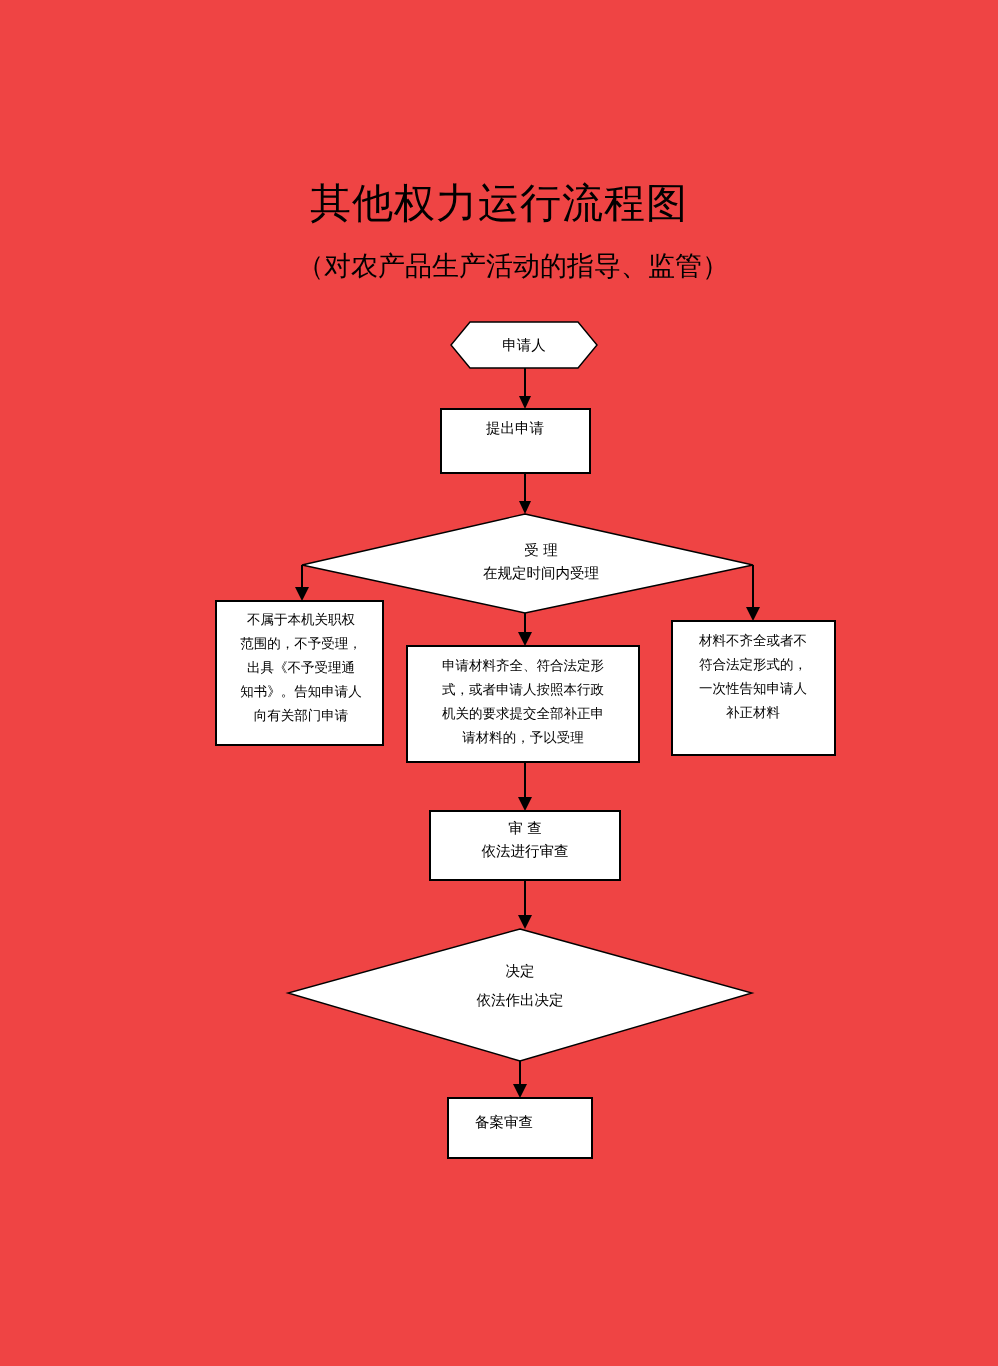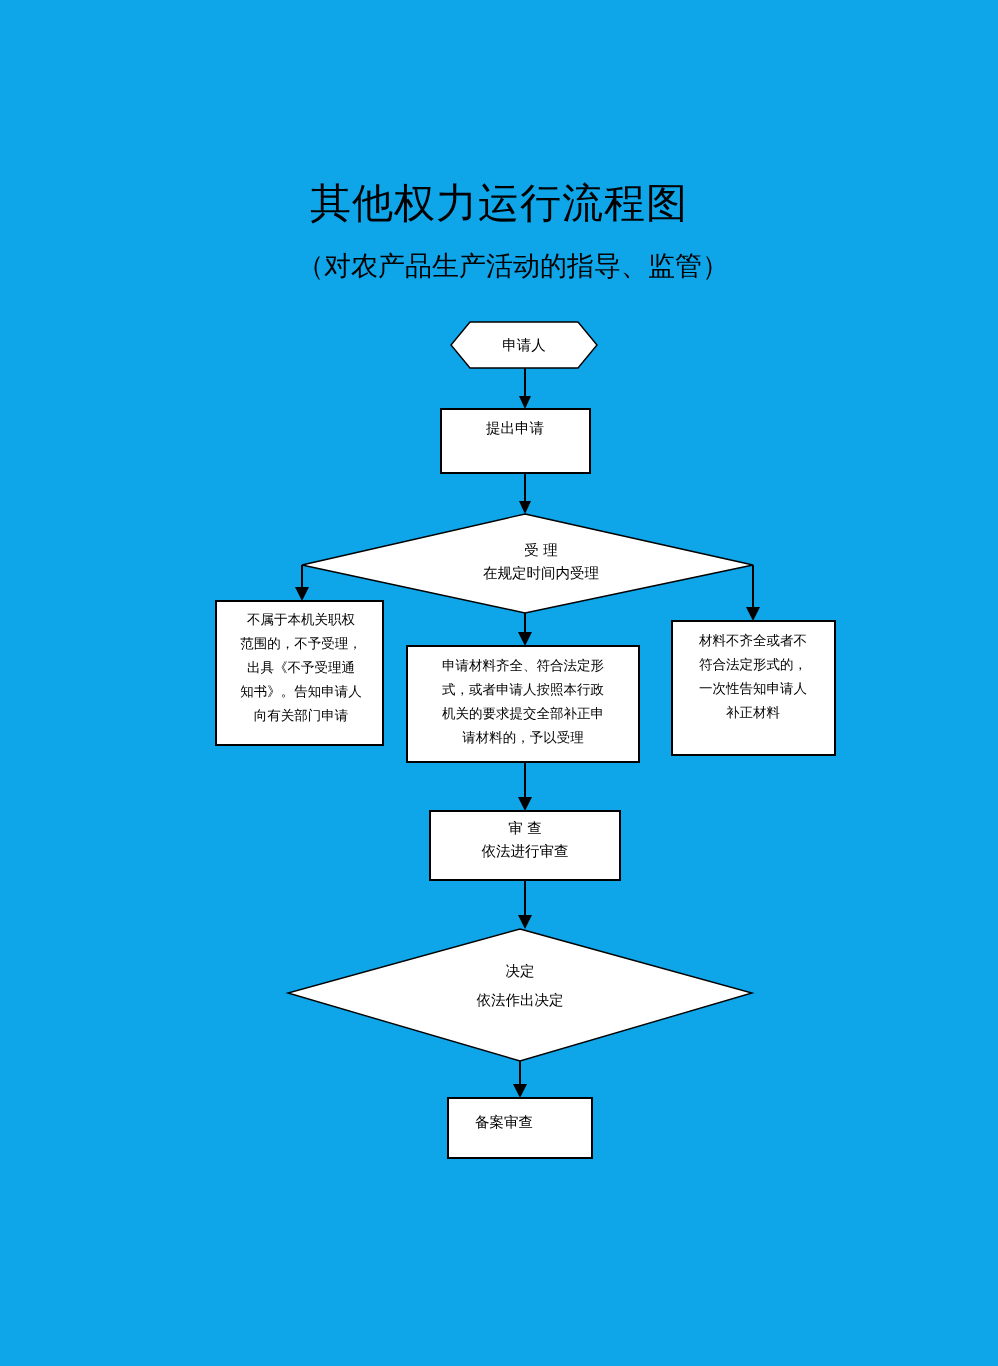--- a/index.html
+++ b/index.html
@@ -9,21 +9,21 @@
     background: #ffffff;
   }
   body {
     font-family: "DejaVu Sans", "Liberation Sans", sans-serif;
     color: #000000;
   }
   #page {
     position: relative;
     width: 998px;
     height: 1366px;
-    background: #0ea5e9;
+    background: #ef4444;
     overflow: hidden;
   }
   #flow-svg {
     position: absolute;
     left: 0;
     top: 0;
     width: 998px;
     height: 1366px;
   }
   .title-text {

